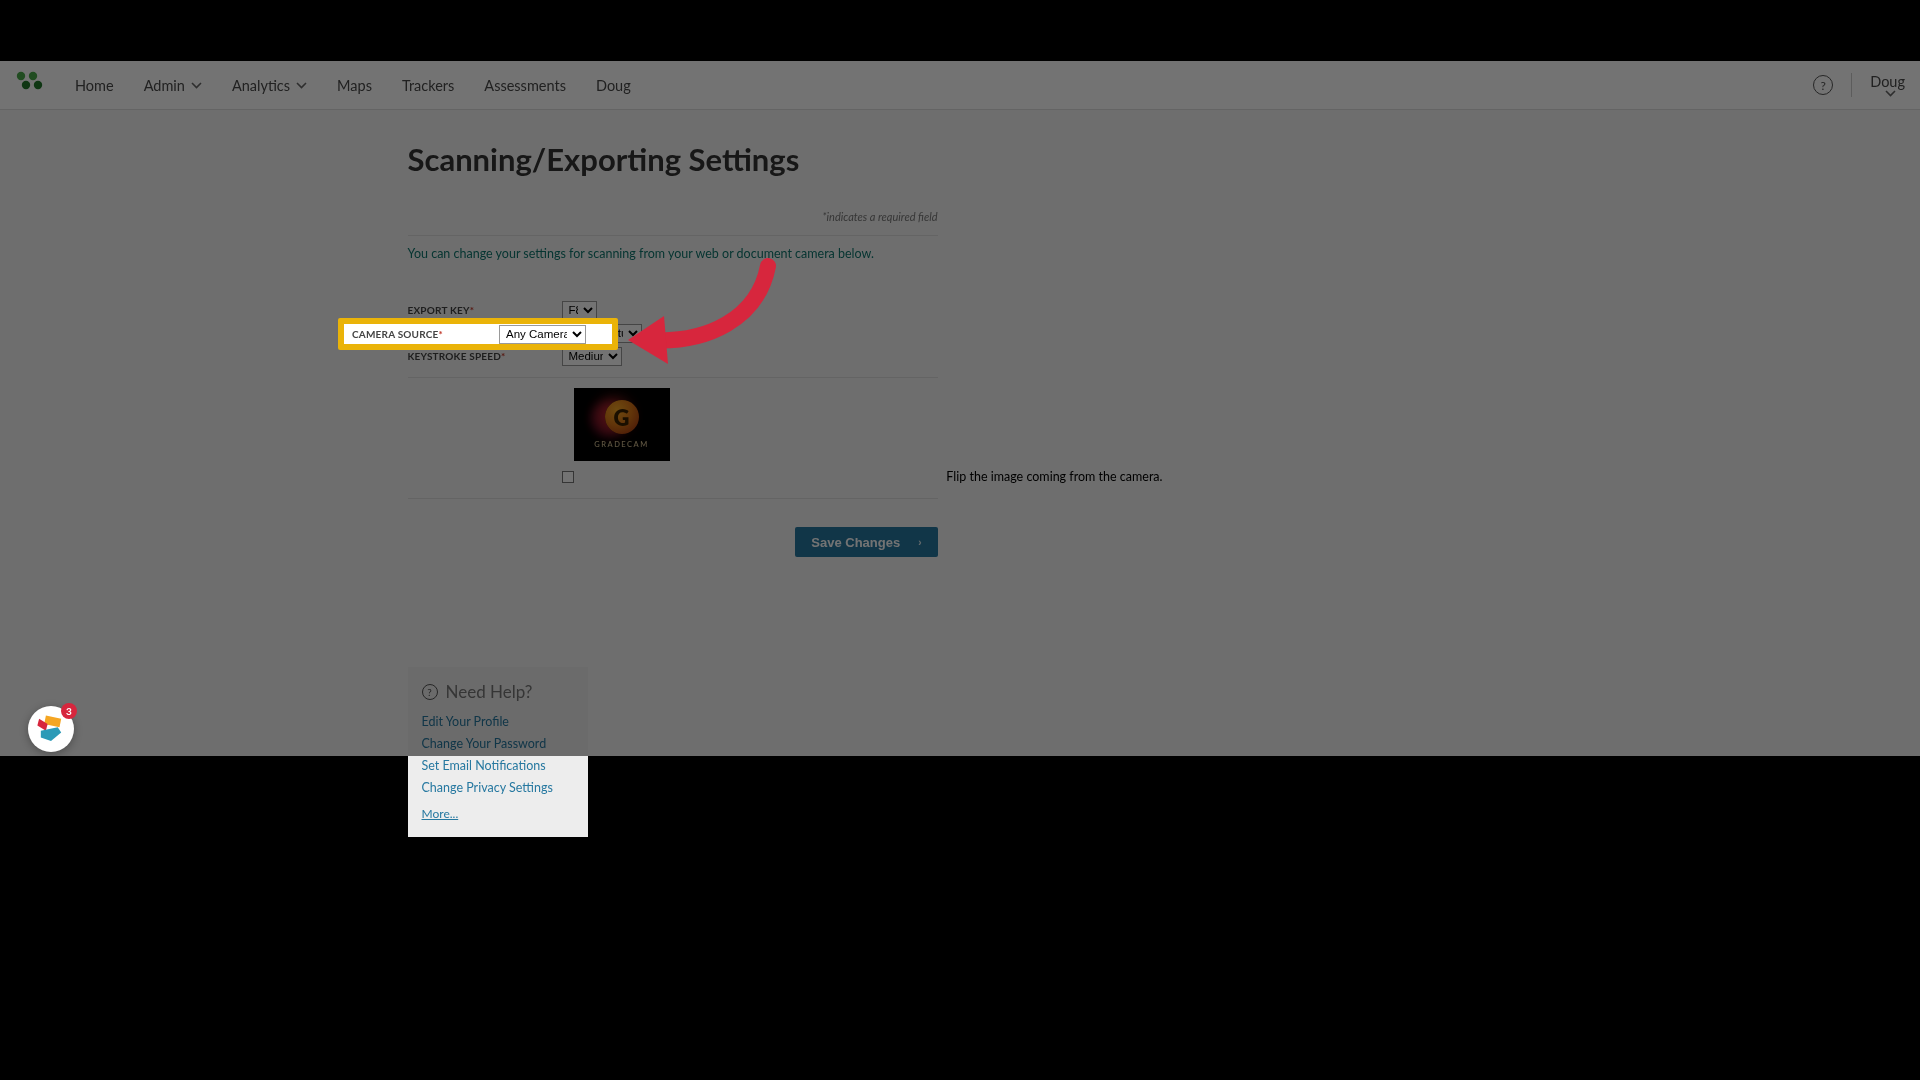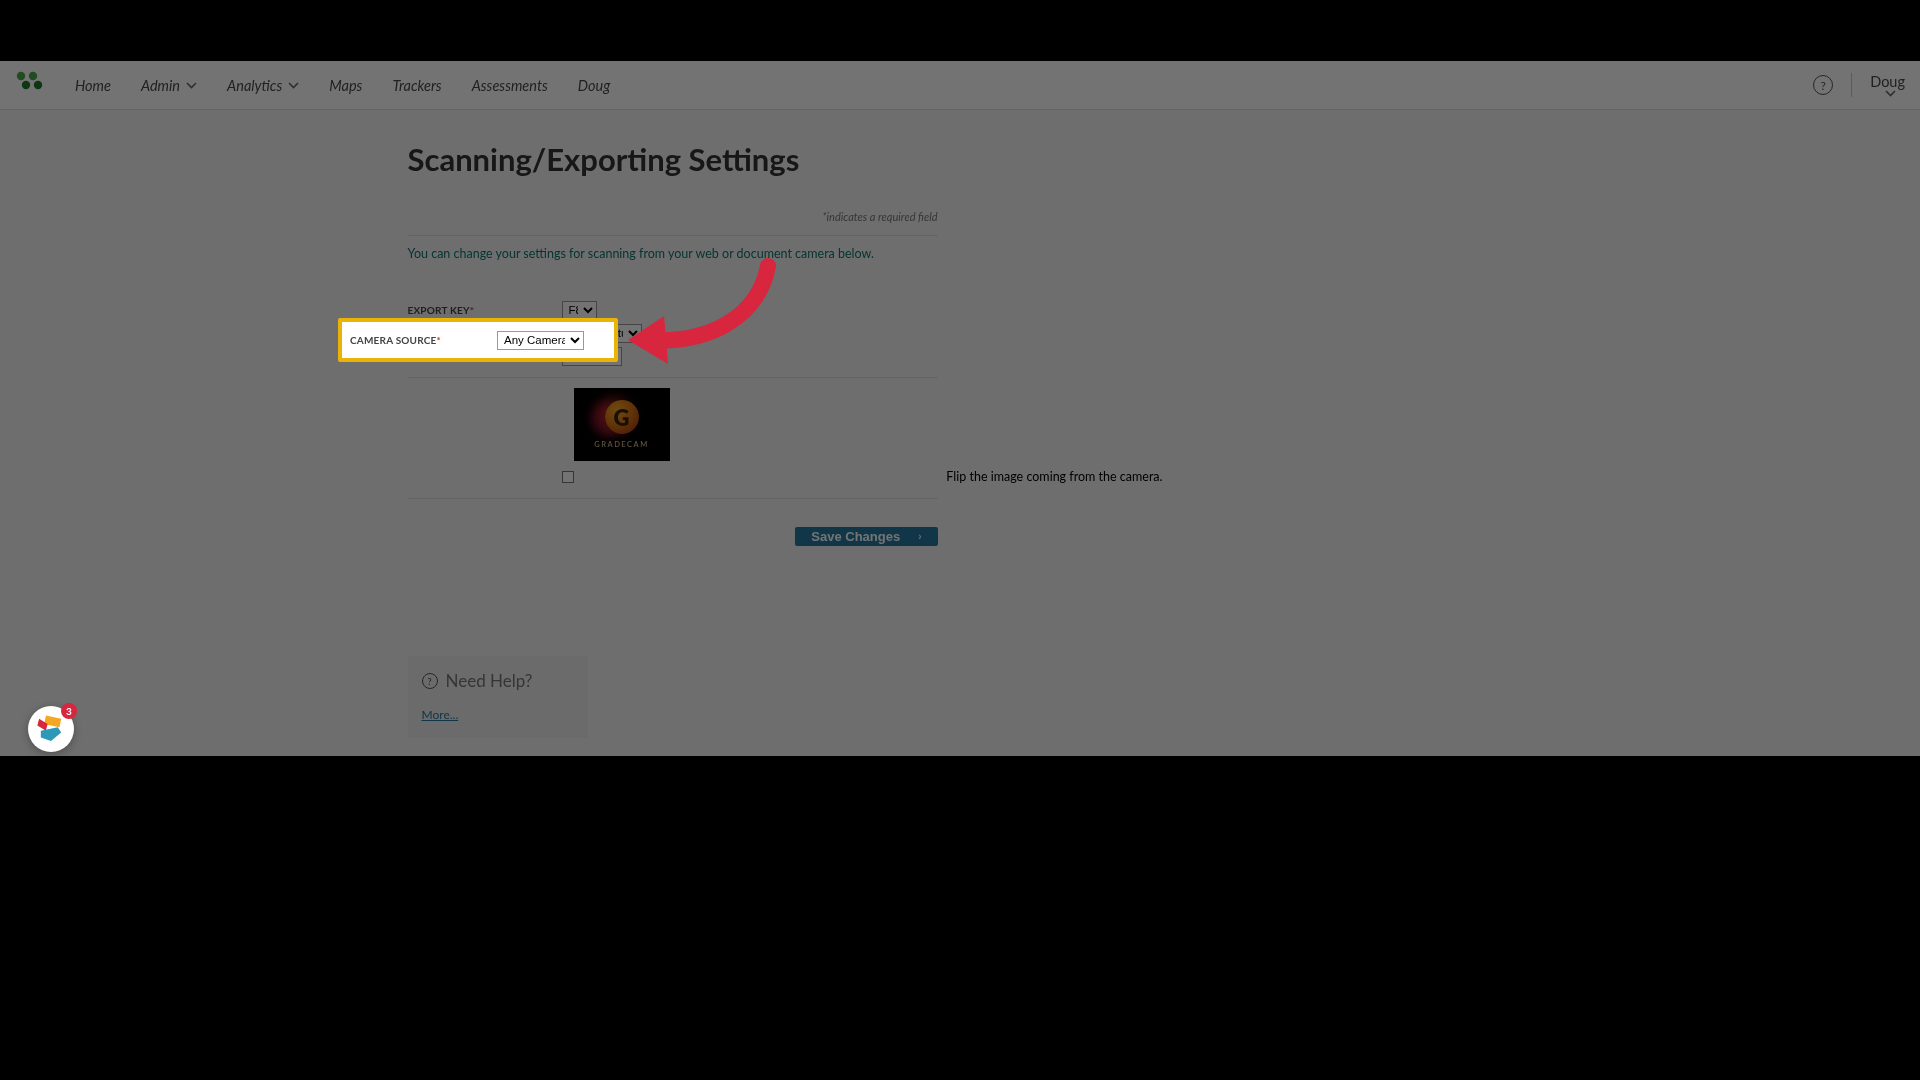--- a/index.html
+++ b/index.html
@@ -47,21 +47,20 @@
     .logo svg { width: 28px; height: 20px; }
     .nav-items { display: flex; align-items: center; }
     .nav-item {
       padding: 0 15px;
       height: 49px;
       display: flex;
       align-items: center;
       color: #4a4a4a;
       font-size: 14.5px;
       cursor: pointer;
-      font-style: italic;
     }
     .chevron-down {
       margin-left: 6px;
       display: inline-flex;
     }
     .nav-right {
       margin-left: auto;
       display: flex;
       align-items: center;
       gap: 18px;
@@ -135,23 +134,23 @@
     .form-select {
       font-size: 11.5px;
       border: 1px solid #999;
       background: #fff;
       height: 19px;
       padding: 0 2px;
     }
     .highlight-box {
       position: absolute;
       z-index: 60;
-      border: 4px solid #eab308;
+      border: 6px solid #eab308;
       background: #fff;
-      height: 44px;
+      height: 32px;
       display: flex;
       align-items: center;
       padding-left: 8px;
       border-radius: 2px;
     }
     .highlight-box .form-label { width: 147px; font-size: 10px; }
     .preview-box {
       width: 96px;
       height: 73px;
       background: #000;
@@ -203,21 +202,21 @@
     .save-btn-row {
       display: flex;
       justify-content: flex-end;
       width: 530px;
       margin-top: 28px;
     }
     .save-btn {
       background: #2678a0;
       color: #fff;
       border: none;
-      height: 19px;
+      height: 30px;
       padding: 0 16px;
       font-size: 13px;
       font-weight: 600;
       display: flex;
       align-items: center;
       gap: 18px;
       border-radius: 2px;
       cursor: pointer;
     }
     .chevron-right { font-size: 10px; opacity: 0.85; }
@@ -408,20 +407,26 @@
         </button>
       </div>
     </div>
 
     <div class="side-col">
       <div class="help-panel">
         <div class="help-title">
           <span class="help-circle" style="width:16px;height:16px;font-size:10px">?</span>
           <span>Need Help?</span>
         </div>
+        <div class="help-links">
+          <a>Edit Your Profile</a>
+          <a>Change Your Password</a>
+          <a>Set Email Notifications</a>
+          <a>Change Privacy Settings</a>
+        </div>
         <div class="more-link"><a>More...</a></div>
       </div>
     </div>
   </div>
 </div>
 
 <div class="dark-overlay"></div>
 
 <div class="highlight-box" style="left:338px; top:318px; width:280px">
   <div class="form-label"><span>CAMERA SOURCE</span><span class="req">*</span></div>

